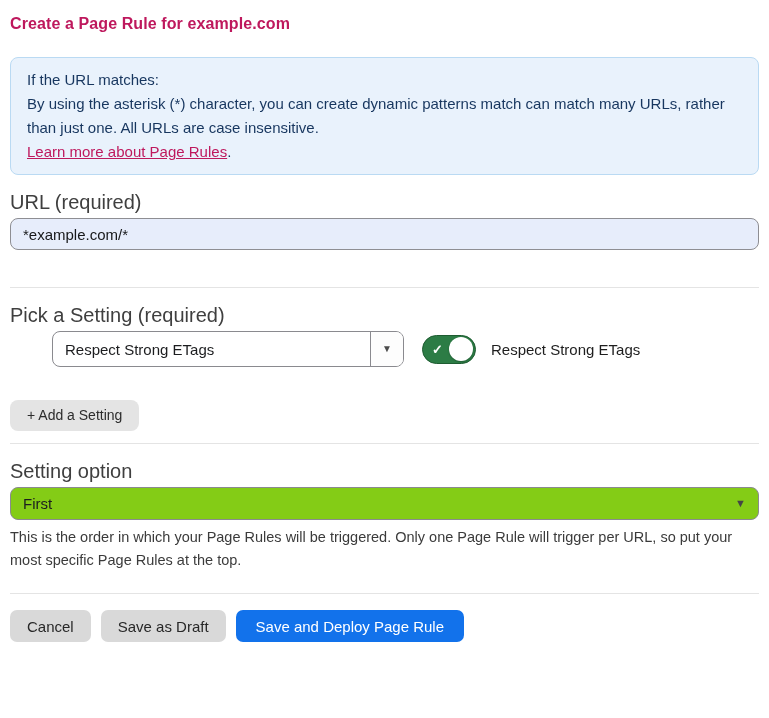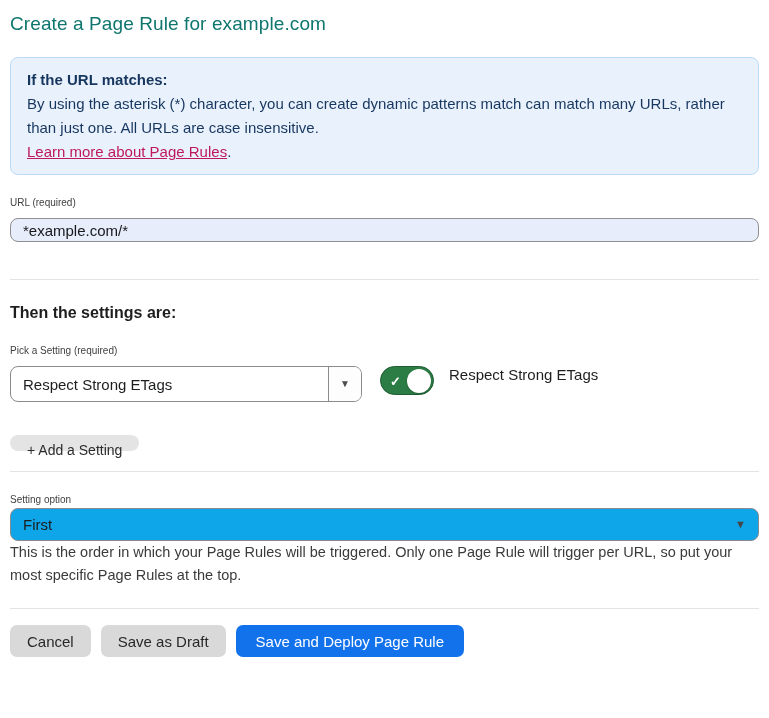--- a/index.html
+++ b/index.html
@@ -6,57 +6,57 @@
   html, body { width: 769px; height: 718px; }
   body {
     background: #ffffff;
     font-family: "Liberation Sans", sans-serif;
     color: #202020;
     overflow: hidden;
   }
   .page { padding: 10px 10px 0 10px; width: 769px; }
 
   .page-title {
-    font-size: 19px;
-    font-weight: 400;
-    color: #0f766e;
+    font-size: 16px;
+    font-weight: 700;
+    color: #be185d;
     line-height: 28px;
     letter-spacing: 0.1px;
   }
 
   .info-box {
     margin-top: 19px;
     background: #e9f2fc;
     border: 1px solid #badaf3;
     border-radius: 8px;
     padding: 10px 16px;
     color: #17365f;
     font-size: 15px;
     line-height: 24px;
   }
-  .info-heading { font-weight: 700; }
+  .info-heading { font-weight: 400; }
   .info-link {
     color: #be185d;
     text-decoration: underline;
     cursor: pointer;
   }
   .info-link-suffix { color: #17365f; }
 
   .field-label {
     margin-top: 19px;
-    font-size: 10px;
+    font-size: 20px;
     color: #3f3f3f;
     line-height: 17px;
   }
 
   .url-input {
     display: block;
     width: 100%;
     margin-top: 7px;
-    height: 24px;
+    height: 32px;
     background: #e7edfb;
     border: 1px solid #8e8e93;
     border-radius: 8px;
     padding: 0 12px;
     font-size: 15px;
     color: #17181a;
     font-family: "Liberation Sans", sans-serif;
     outline: none;
   }
 
@@ -73,20 +73,22 @@
     margin-top: 23px;
     font-size: 16px;
     font-weight: 700;
     color: #1e1e1e;
     line-height: 20px;
   }
 
   .setting-row {
     margin-top: 7px;
     display: flex;
+    align-items: center;
+    margin-left: 42px;
   }
 
   .select-control {
     display: flex;
     align-items: stretch;
     border: 1px solid #8a8a8f;
     border-radius: 8px;
     background: #ffffff;
     height: 36px;
     cursor: pointer;
@@ -154,44 +156,45 @@
     color: #1e1e1e;
   }
 
   .add-setting-btn {
     margin-top: 33px;
     display: inline-block;
     background: #e4e4e4;
     border: none;
     border-radius: 8px;
     padding: 0 17px;
-    height: 16px;
+    height: 31px;
     font-size: 14px;
     color: #2c2c2c;
     font-family: "Liberation Sans", sans-serif;
     cursor: pointer;
     line-height: 31px;
   }
 
   .select-order {
+    margin-top: 7px;
     width: 100%;
     height: 33px;
     border: 1px solid #8a8a8f;
     border-radius: 8px;
-    background: #0ea5e9;
+    background: #84cc16;
     display: flex;
     align-items: center;
     padding: 0 12px;
     cursor: pointer;
   }
   .select-order .select-value { padding: 0; flex: 1; }
   .select-order .arrow-glyph { color: #454545; font-size: 11px; }
 
   .help-text {
-    margin-top: 0;
+    margin-top: 6px;
     font-size: 14.5px;
     line-height: 23px;
     color: #3b3b3b;
     max-width: 740px;
   }
 
   .button-row {
     margin-top: 16px;
     display: flex;
     align-items: center;
@@ -222,21 +225,20 @@
     <div>
       <a class="info-link">Learn more about Page Rules</a><span class="info-link-suffix">.</span>
     </div>
   </div>
 
   <div class="field-label">URL (required)</div>
   <input class="url-input" type="text" value="*example.com/*" style="">
 
   <hr class="divider divider-1">
 
-  <h2 class="section-heading">Then the settings are:</h2>
 
   <div class="field-label">Pick a Setting (required)</div>
 
   <div class="setting-row">
     <div class="select-control select-setting">
       <div class="select-value">Respect Strong ETags</div>
       <div class="select-arrow-seg">
         <span class="arrow-glyph">▼</span>
       </div>
     </div>

